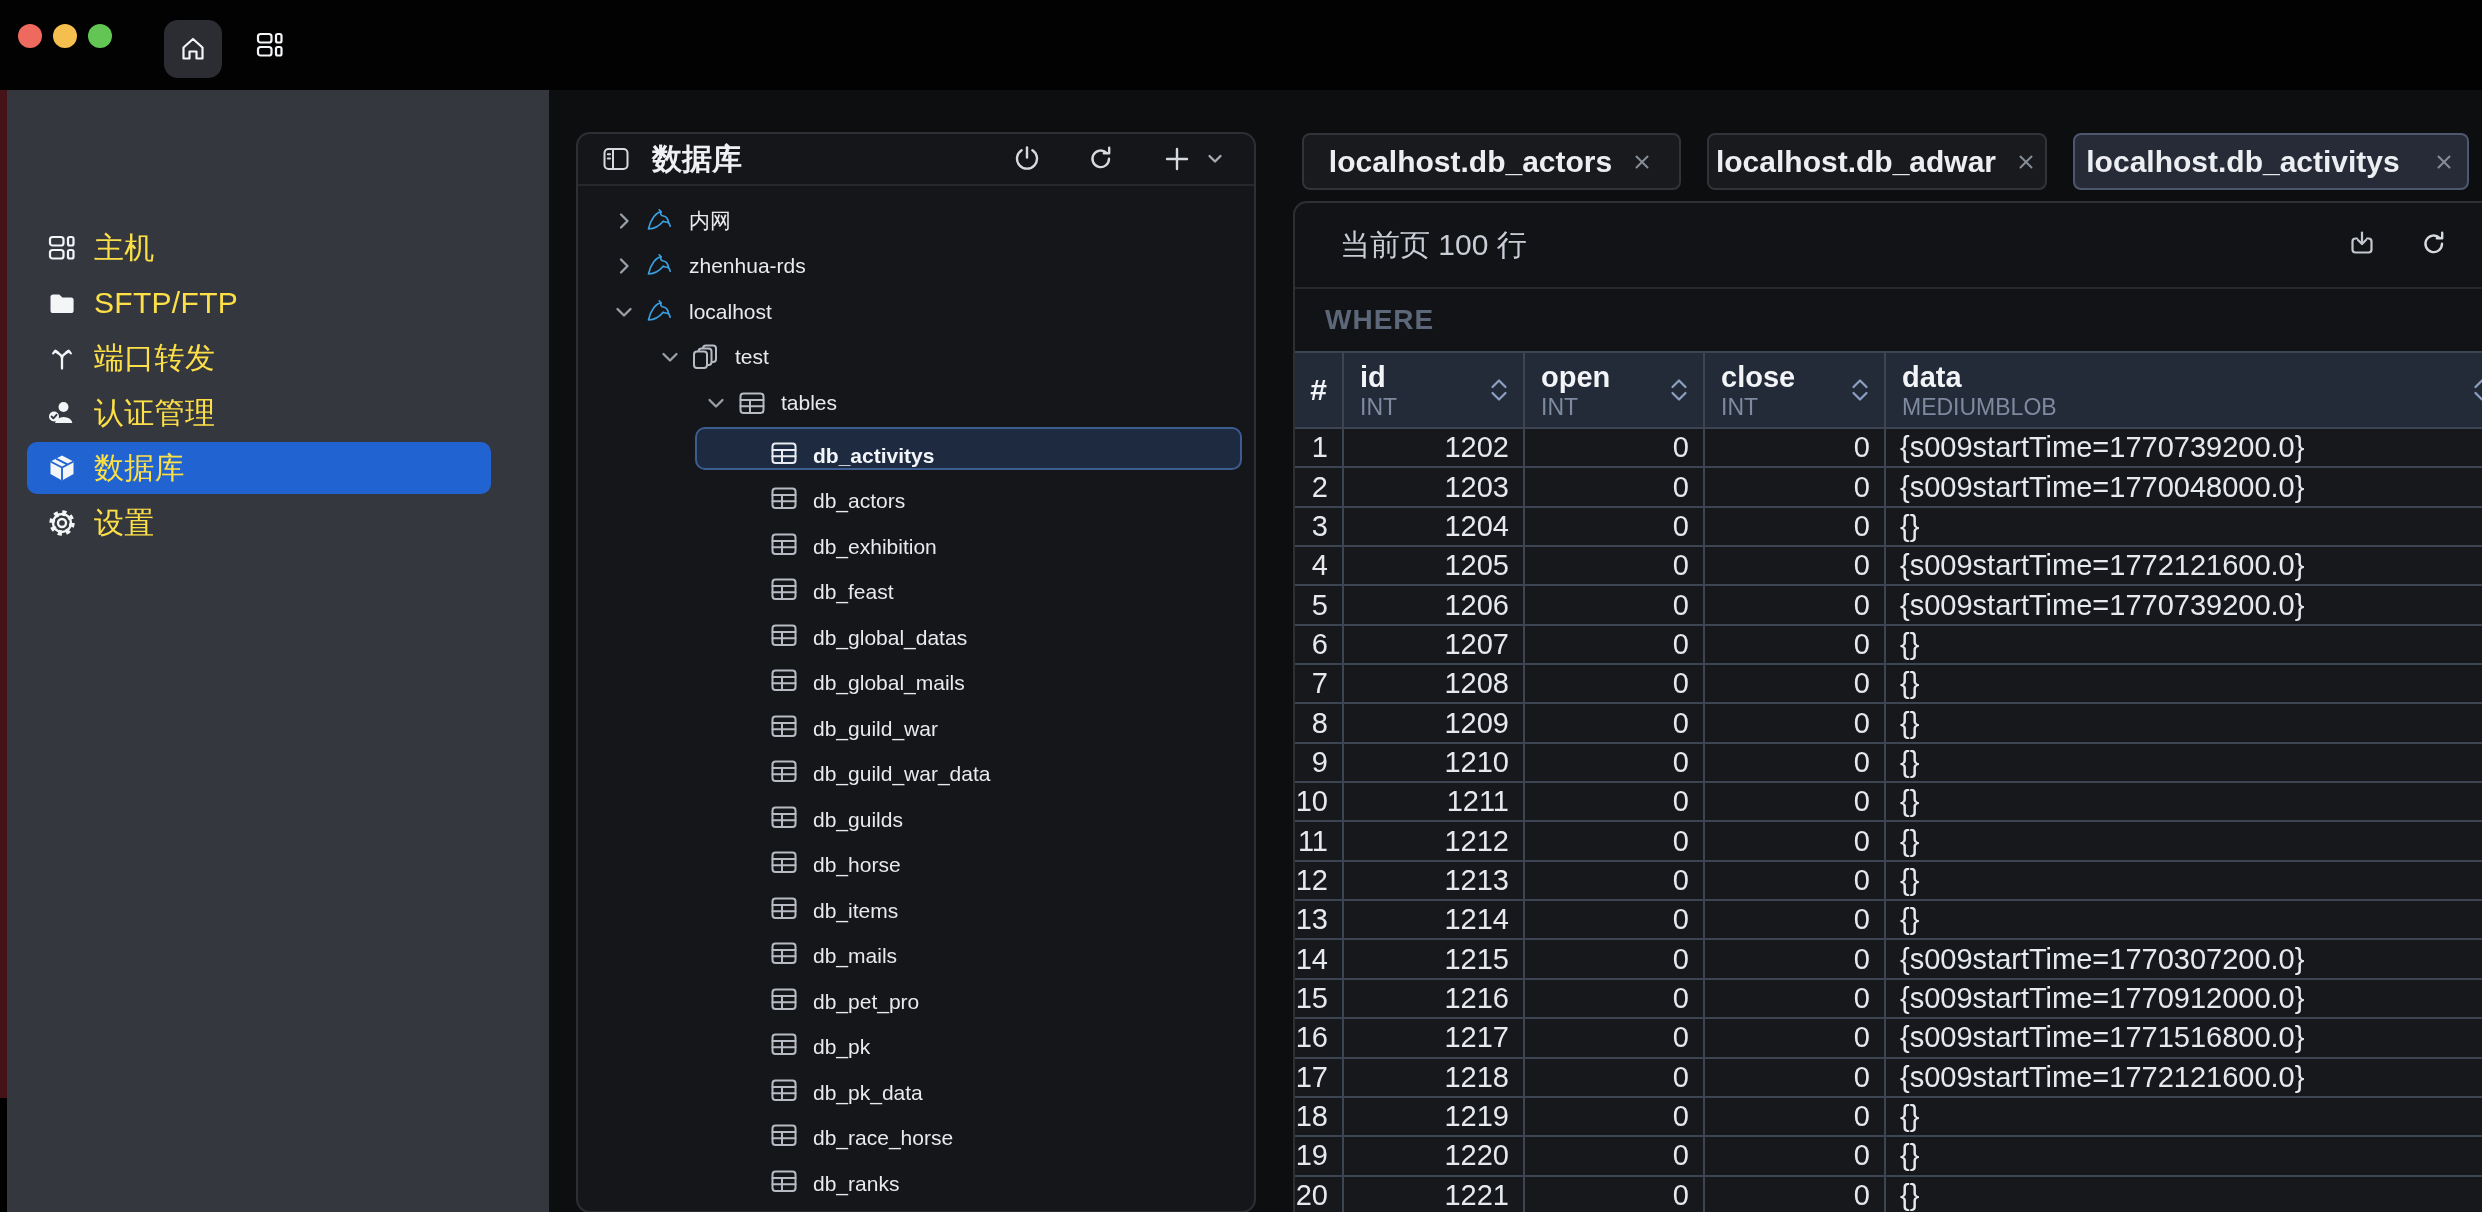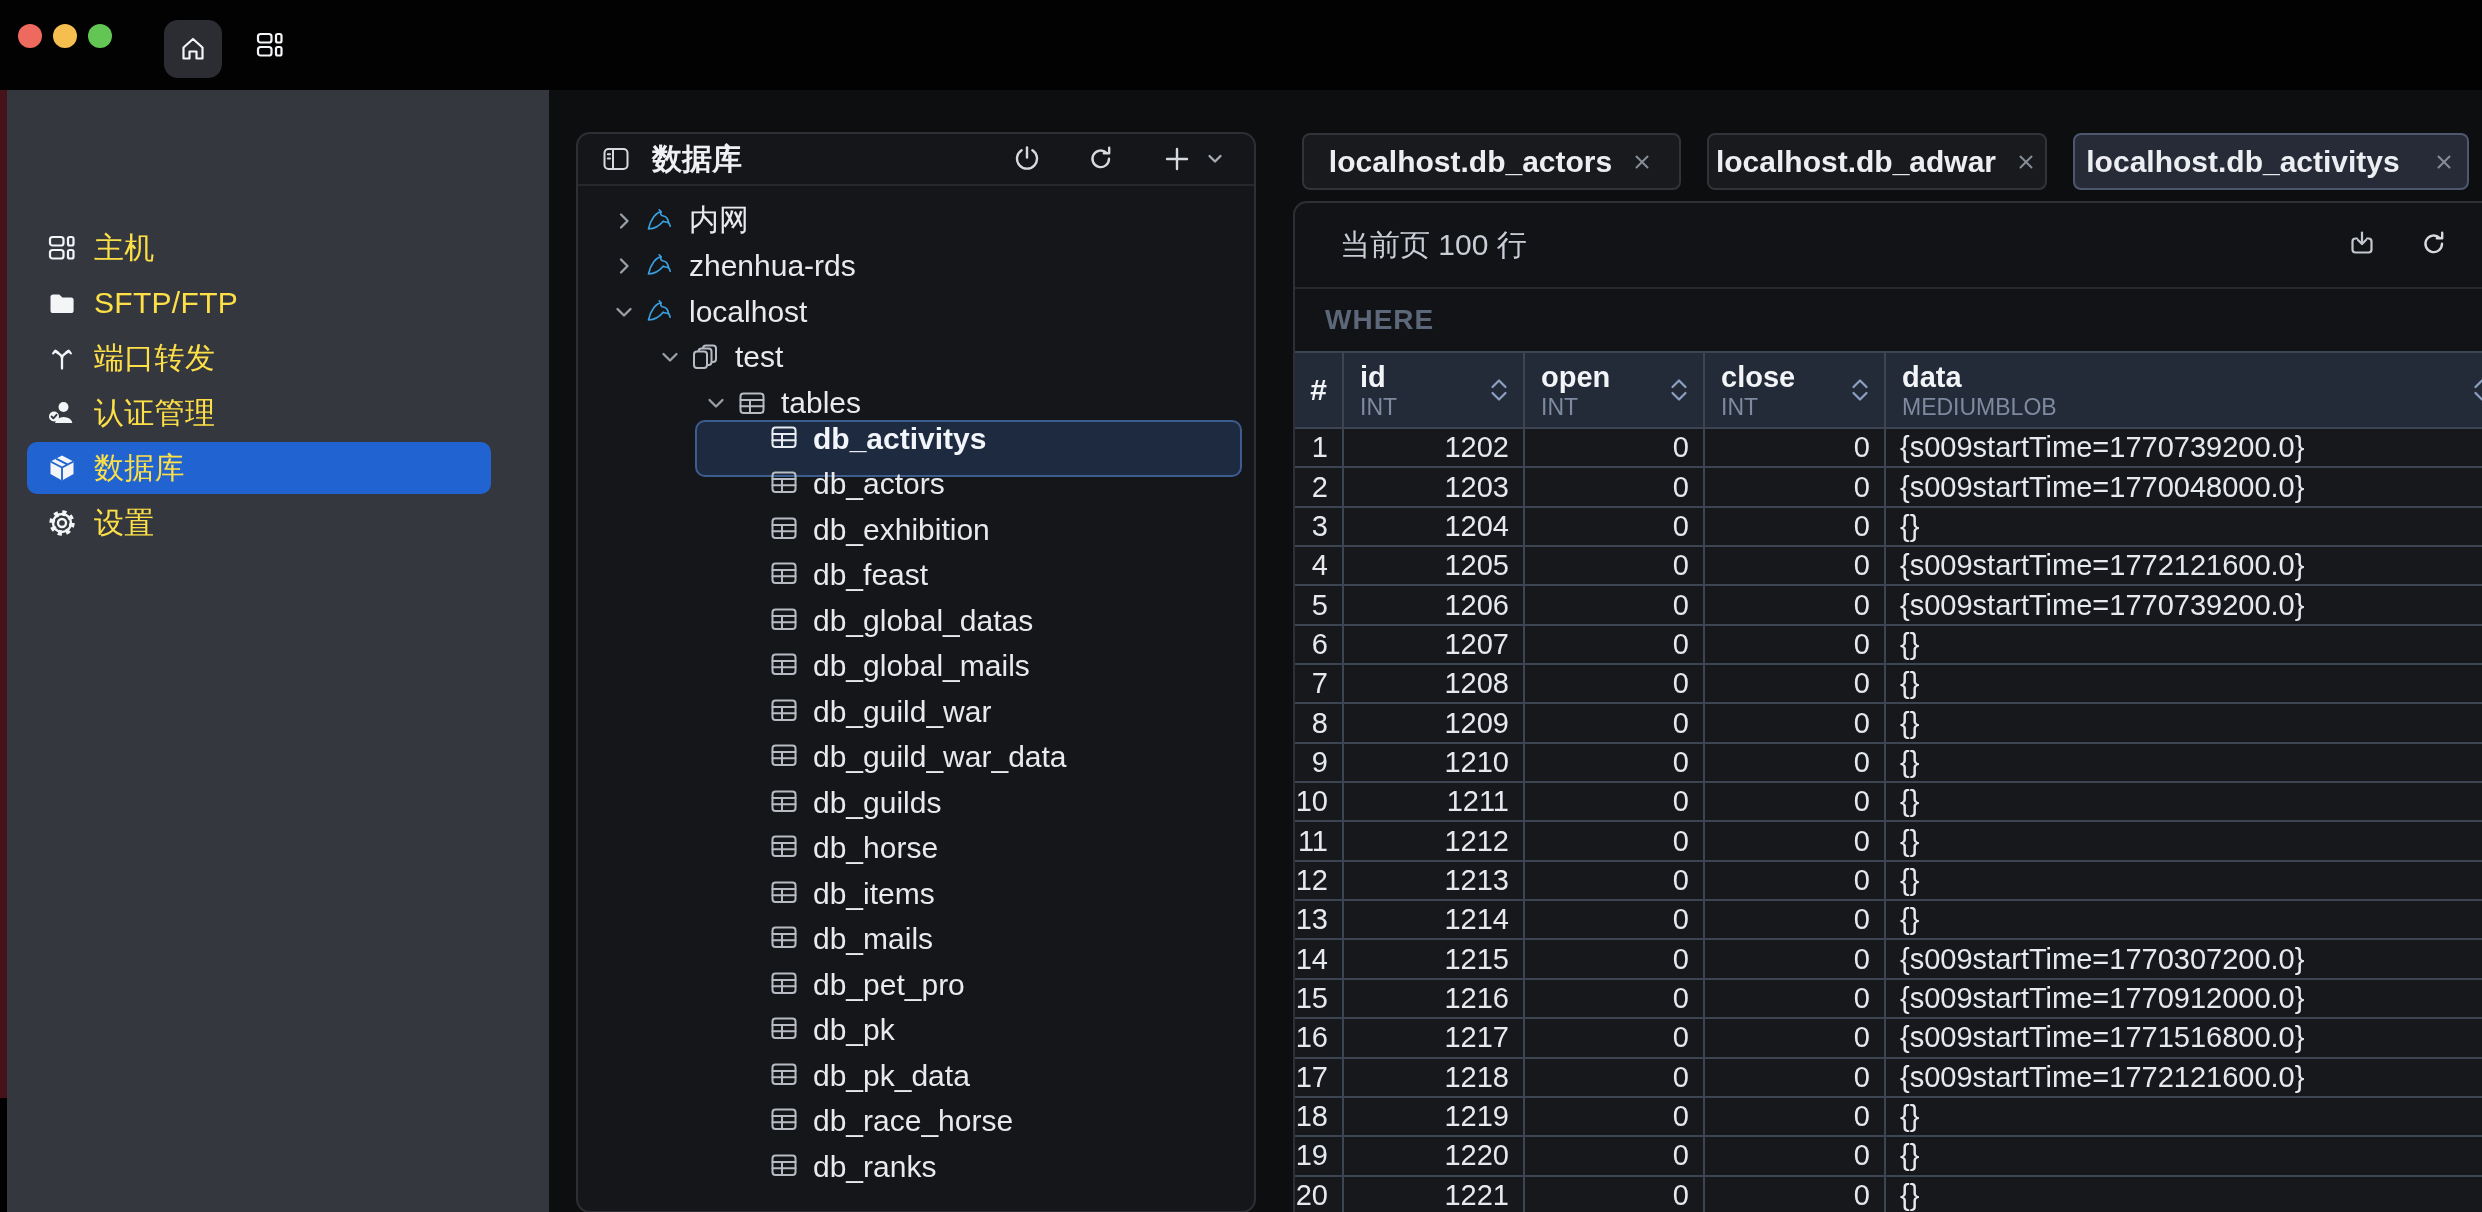--- a/index.html
+++ b/index.html
@@ -35,27 +35,27 @@
 
   
   .tree-panel{ position:absolute; left:27px; top:42px; width:680px; height:1081px;
     background:#151619; border:2px solid #2d2f34; border-radius:14px; overflow:hidden; }
   .tree-header{ height:52px; display:flex; align-items:center; padding:0 28px 0 24px;
     border-bottom:2px solid #26282c; }
   .tree-header .t-title{ margin-left:22px; font-size:30px; font-weight:700; color:#eef0f3; }
   .th-ic{ display:flex; align-items:center; justify-content:center; }
   .sp{ flex:1; }
   .tree-body{ padding-top:12px; }
-  .tree-row{ height:45.5px; display:flex; align-items:center; color:#e8eaee; font-size:30px; }
+  .tree-row{ height:45.5px; display:flex; align-items:center; color:#e8eaee; font-size:21px; }
   .tree-row .chev{ width:26px; display:flex; justify-content:center; flex:0 0 26px; }
   .tree-row .n-icon{ margin-left:8px; width:30px; height:30px; flex:0 0 30px; display:flex; align-items:center; justify-content:center; }
   .tree-row .n-label{ margin-left:14px; white-space:nowrap; }
   .lv0{ padding-left:33px; } .lv1{ padding-left:79px; } .lv2{ padding-left:125px; }
-  .leaf-pill{ margin-left:117px; width:547px; height:57px; border-radius:10px;
-    display:flex; align-items:flex-start; padding-left:64px; border:2px solid transparent; }
+  .leaf-pill{ margin-left:117px; width:547px; height:43px; border-radius:10px;
+    display:flex; align-items:flex-end; padding-left:64px; border:2px solid transparent; }
   .tree-row.selected .leaf-pill{ background:#1e2a3f; border-color:#3d5c8f; }
   .tree-row.selected .n-label{ font-weight:700; color:#f2f5fa; }
 
   
   .tabs{ position:absolute; left:753px; top:43px; display:flex; gap:26px; }
   .tab{ height:57px; border-radius:8px; background:#191a1e; border:2px solid #303338;
     display:flex; align-items:center; justify-content:center; gap:18px; color:#eceef2; }
   .tab .tab-label{ font-size:30px; font-weight:700; white-space:nowrap; }
   .tab.active{ background:#262b37; border-color:#4d586e; }
   .tab .x{ display:flex; align-items:center; }

